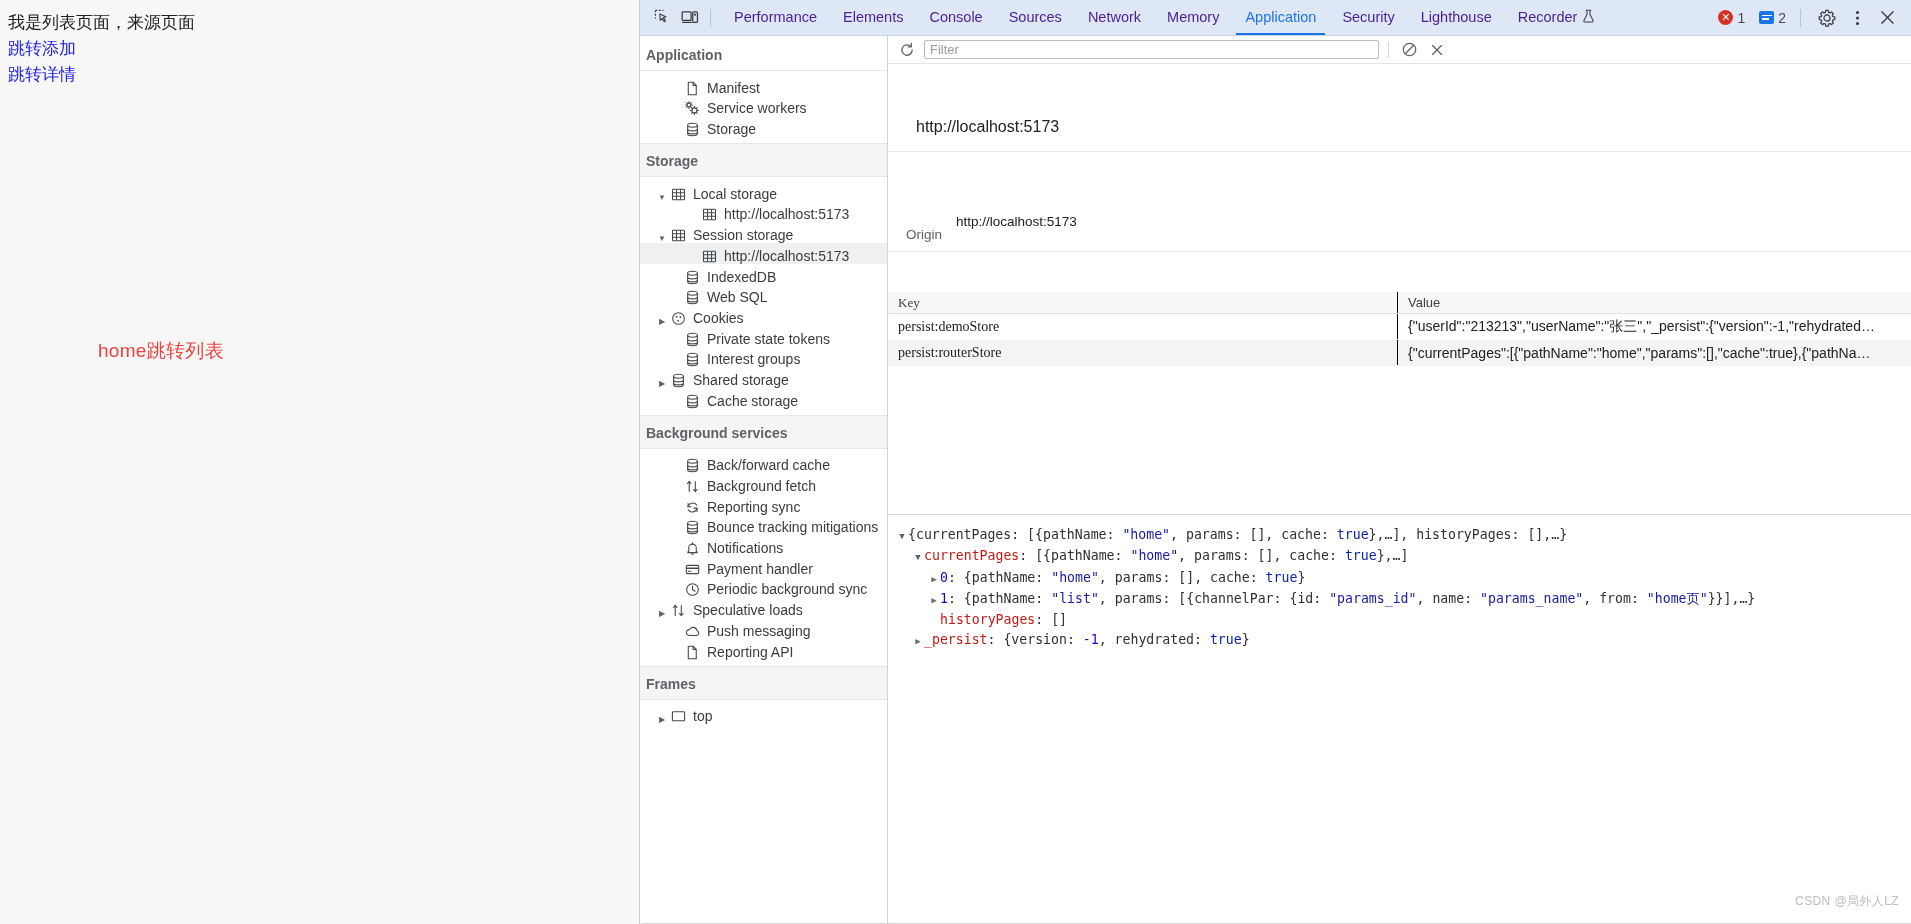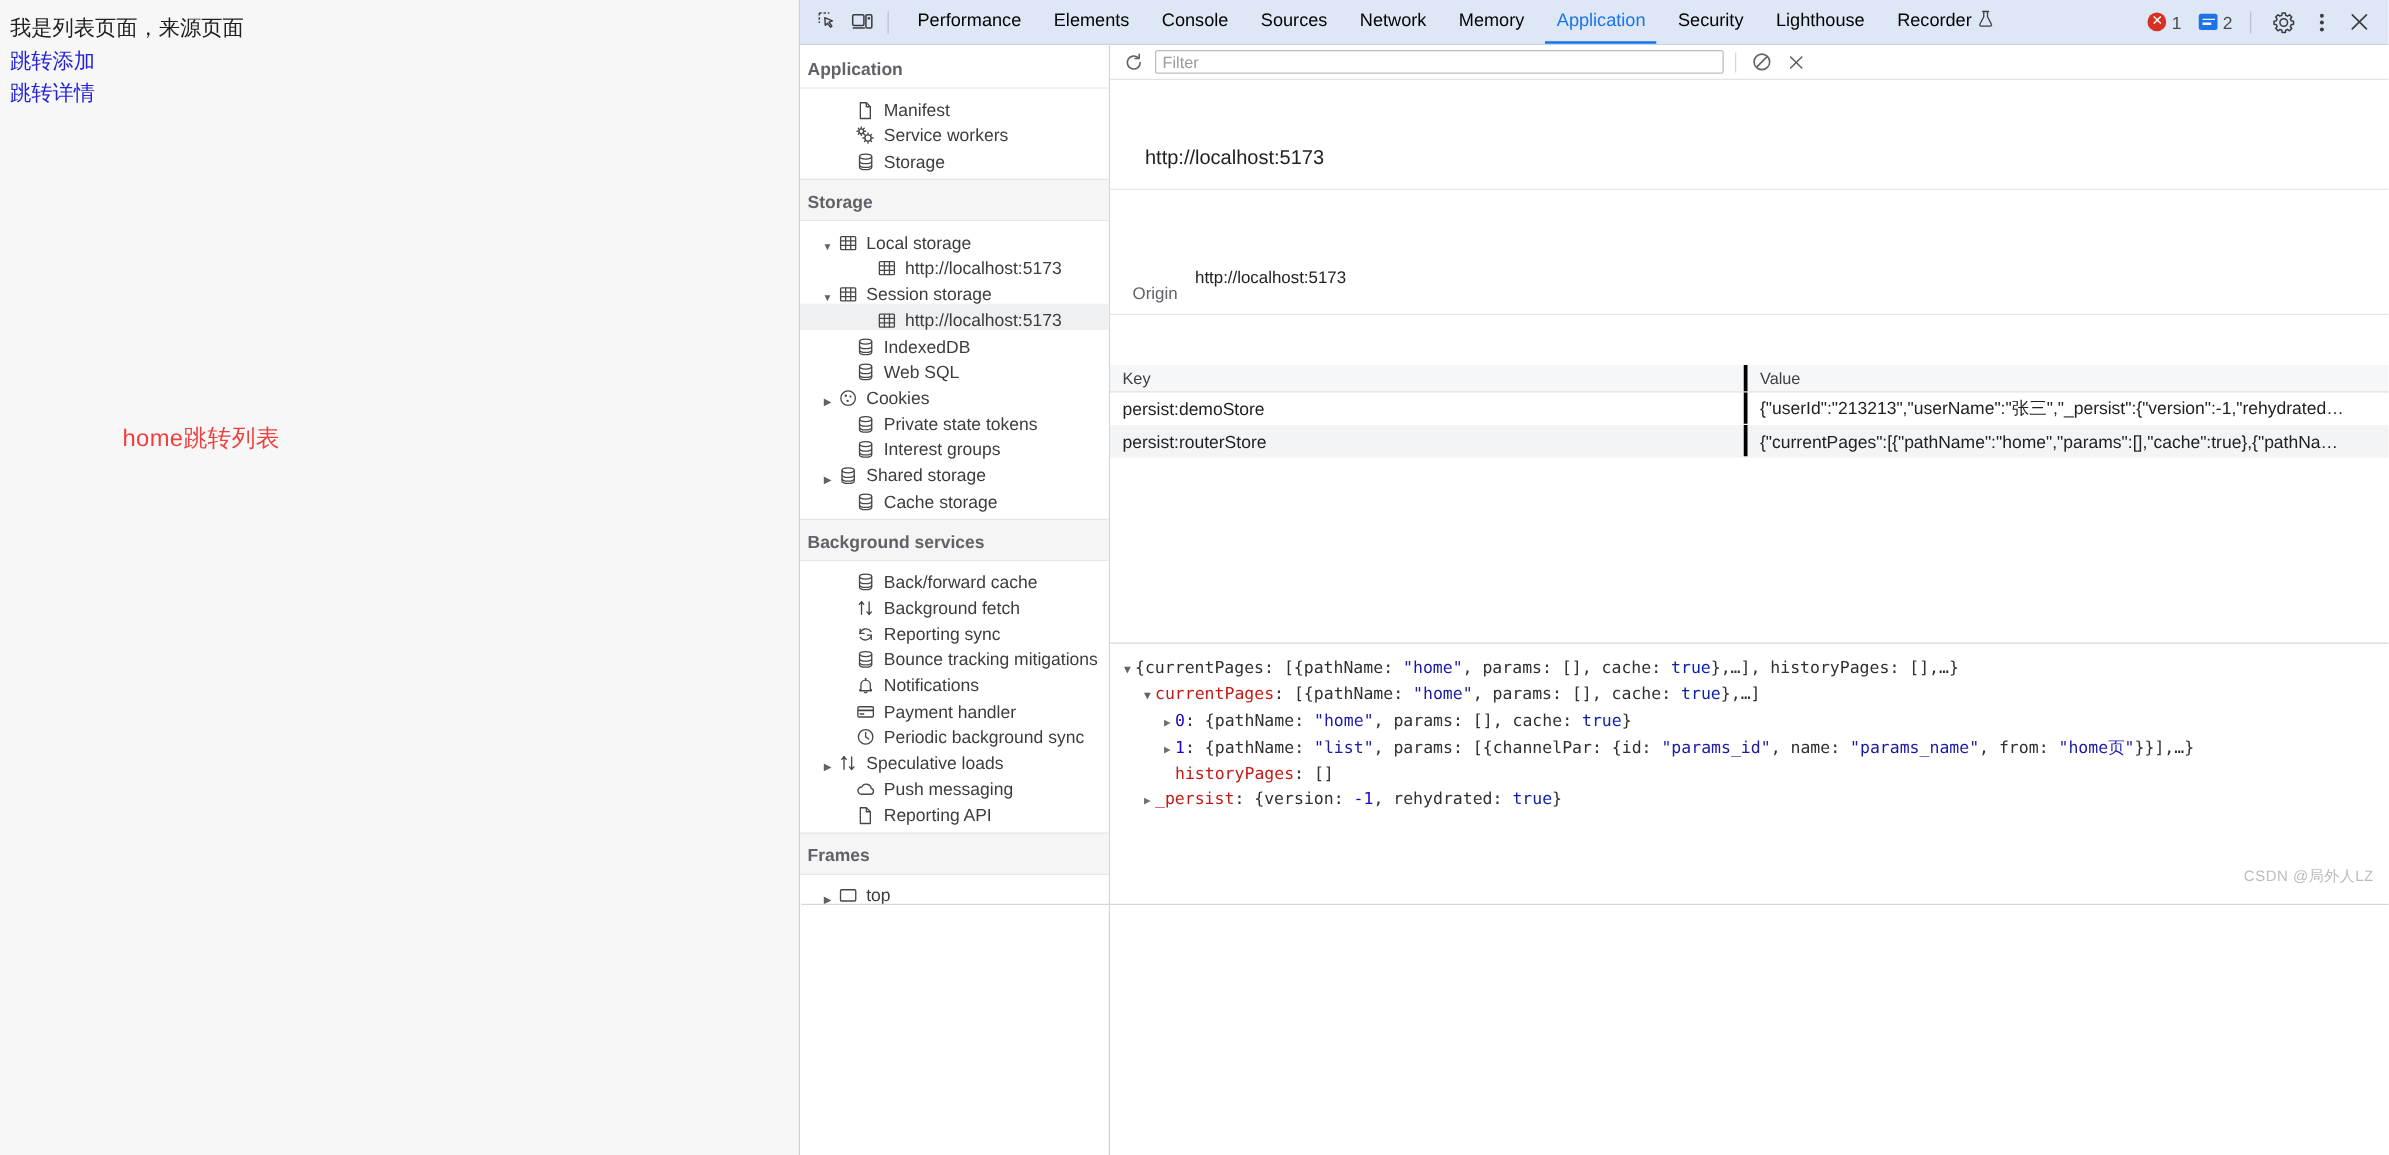--- a/index.html
+++ b/index.html
@@ -2,21 +2,21 @@
 <html><head>
 <meta charset="utf-8">
 <style>
   * { box-sizing: border-box; margin: 0; padding: 0; }
   html, body {
     width: 1911px; height: 924px;
     font-family: "Liberation Sans", "DejaVu Sans", sans-serif;
     overflow: hidden;
     background: #ffffff;
   }
-  #root { display: flex; width: 1911px; height: 724px; position: relative; }
+  #root { display: flex; width: 1911px; height: 924px; position: relative; }
 
   
   .page-viewport {
     width: 640px; height: 924px;
     background: #f7f7f7;
     padding: 10px 8px 0 8px;
     position: relative;
     flex: 0 0 640px;
     border-right: 1px solid #d0d0d0;
   }
@@ -50,21 +50,21 @@
   }
   .dt-iconbtn {
     width: 28px; height: 28px;
     display: flex; align-items: center; justify-content: center;
     cursor: pointer; border-radius: 3px; color: #3b3b3b;
   }
   .tabbar-sep {
     width: 1px; height: 18px; background: #b7c2d4; margin: 0 10px 0 6px;
   }
   .dt-tab {
-    font-size: 14.5px; color: #000000;
+    font-size: 14.5px; color: #4c1d95;
     padding: 8px 13px 9px 13px;
     cursor: pointer; white-space: nowrap;
     position: relative; display: flex; align-items: center; gap: 5px;
   }
   .dt-tab.active { color: #1a73e8; }
   .dt-tab.active::after {
     content: ""; position: absolute; left: 4px; right: 4px; bottom: -1px;
     height: 2px; background: #1a73e8;
   }
   .dt-tabbar-right {
@@ -172,22 +172,22 @@
   }
   .st-row {
     display: flex; height: 26px; align-items: center;
     font-size: 14px; color: #202124; cursor: pointer;
     border-bottom: 1px solid transparent;
   }
   .st-row.alt { background: #f3f4f5; }
   .col-key {
     flex: 0 0 510px; padding-left: 10px; overflow: hidden;
     text-overflow: ellipsis; white-space: nowrap;
-    border-right: 3px solid #000000; height: 100%;
-    display: flex; align-items: center;
+    border-right: 1px solid #000000; height: 100%;
+    display: flex; align-items: center; font-family: Liberation Serif, serif;
   }
   .col-val {
     flex: 1 1 auto; padding-left: 10px; overflow: hidden;
     text-overflow: ellipsis; white-space: nowrap;
     height: 100%; display: flex; align-items: center;
   }
   .table-fill { flex: 1 1 auto; min-height: 0; }
 
   
   .preview-pane {

